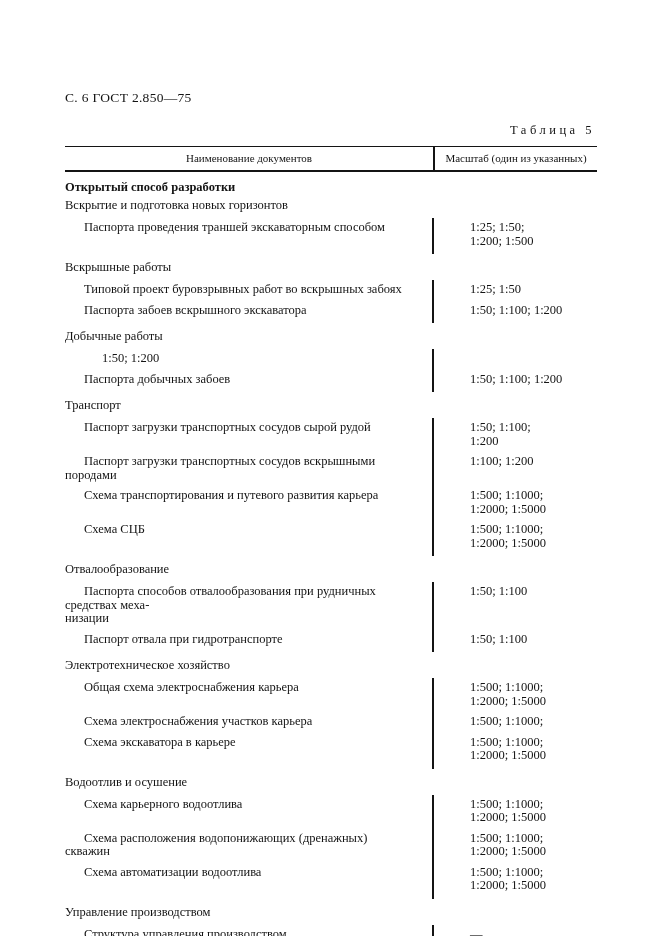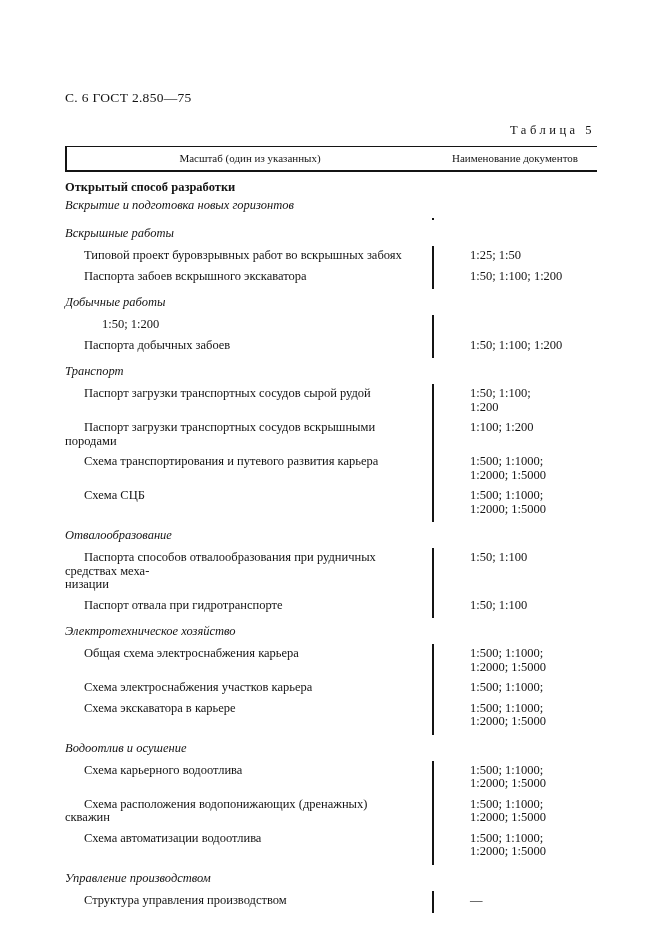--- a/index.html
+++ b/index.html
@@ -43,21 +43,21 @@
 
   
   .tbody { padding-top: 5px; }
   .sec-heading {
     text-align: left;
     font-size: 12.5px;
     line-height: 13px;
     margin: 5px 0 6px 0;
   }
   .sec-heading.bold { font-weight: bold; margin: 4px 0 1px 0; }
-  .sec-heading.italic { font-style: italic; }
+  .sec-heading.italic { }
 
   .rows { position: relative; padding: 3px 0 1px 0; }
   .rows::before {
     content: "";
     position: absolute;
     left: 367px; top: 0; bottom: 2px;
     width: 2.2px;
     background: #141414;
   }
   .row {
@@ -78,29 +78,33 @@
   }
 </style>
 </head>
 <body>
 
 <div class="page">
   <div class="doc-ref">С. 6 ГОСТ 2.850—75</div>
   <div class="table-label">Таблица 5</div>
 
   <div class="thead">
+    <div class="hcell left">Наименование документов</div>
     <div class="hcell right">Масштаб (один из указанных)</div>
-    <div class="hcell left">Наименование документов</div>
   </div>
 
   <div class="tbody" id="tbody">
       <div>
         <div class="sec-heading bold">Открытый способ разработки</div>
         <div class="sec-heading italic">Вскрытие и подготовка новых горизонтов</div>
         <div class="rows">
+          <div class="row">
+            <div class="name">Паспорта проведения траншей экскаваторным способом</div>
+            <div class="scale">1:25; 1:50;<br>1:200; 1:500</div>
+          </div>
         </div>
       </div>
       <div>
         <div class="sec-heading italic">Вскрышные работы</div>
         <div class="rows">
           <div class="row">
             <div class="name">Типовой проект буровзрывных работ во вскрышных забоях</div>
             <div class="scale">1:25; 1:50</div>
           </div>
           <div class="row">

